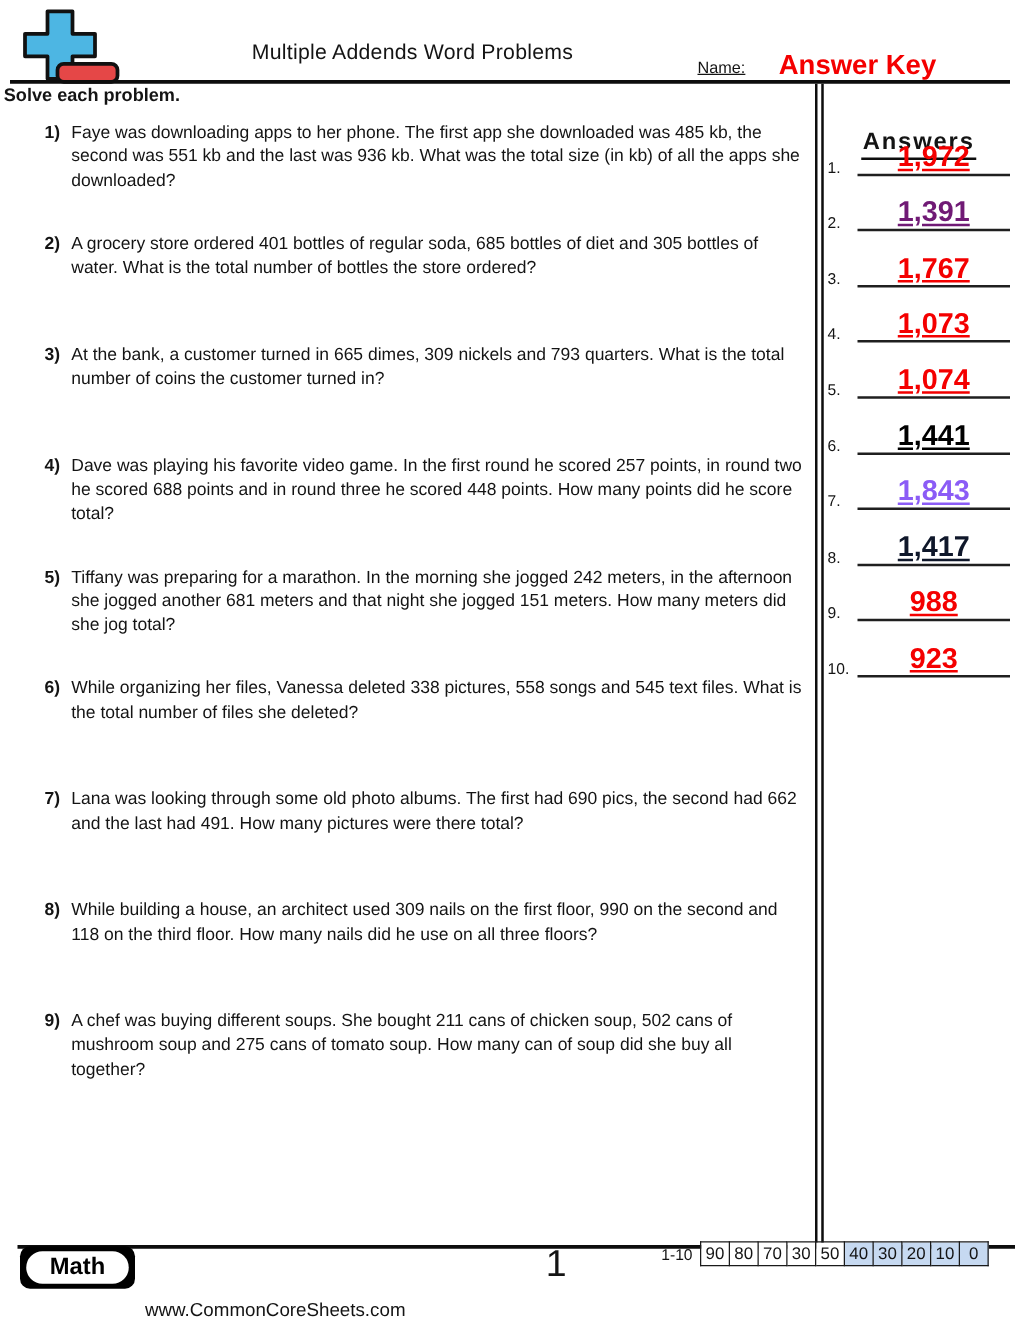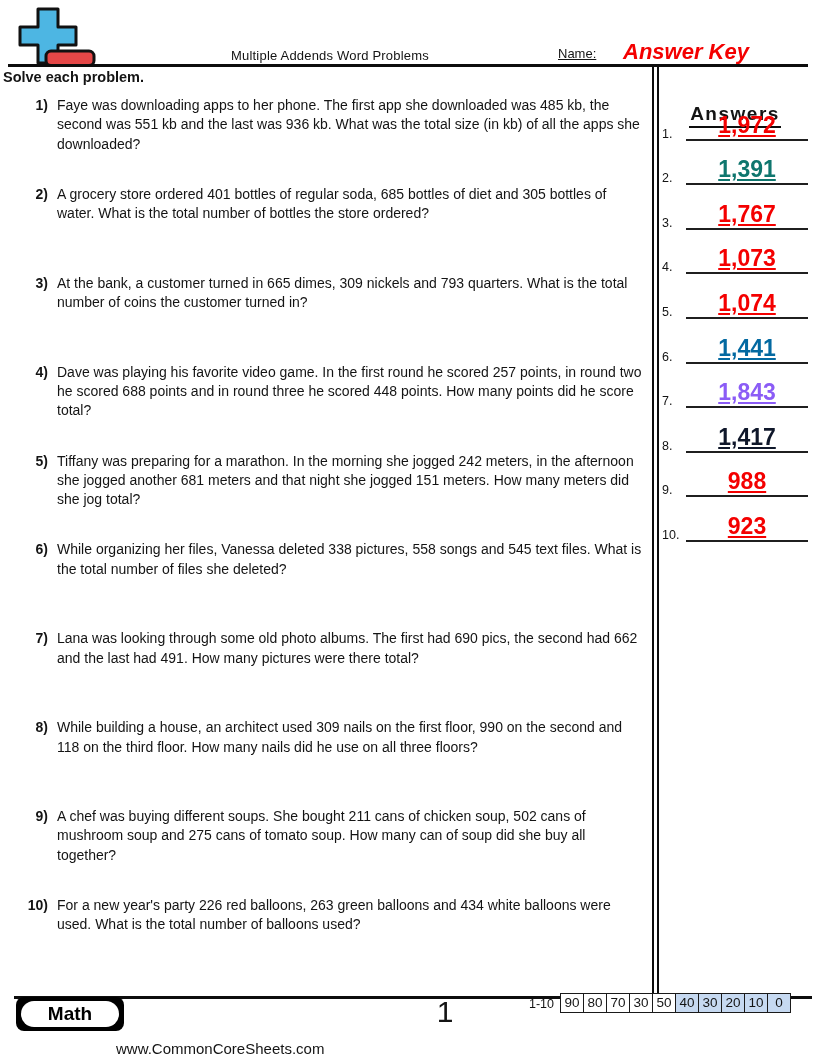--- a/index.html
+++ b/index.html
@@ -3,24 +3,24 @@
 <meta charset="utf-8">
 <style>
   html,body{margin:0;padding:0;background:#888;}
   .page{
     position:relative;width:816px;height:1056px;background:#fff;
     margin:0 auto;font-family:"Liberation Sans", sans-serif;color:#141414;
     overflow:hidden;
   }
   
   .logo{position:absolute;left:12px;top:6px;width:88px;height:62px;}
-  .page-title{position:absolute;left:140px;top:48px;width:380px;text-align:center;
-    font-size:13px;letter-spacing:.2px;}
+  .page-title{position:absolute;left:140px;top:32px;width:380px;text-align:center;
+    font-size:17px;letter-spacing:.2px;}
   .name-label{position:absolute;left:558px;top:46px;font-size:13px;text-decoration:underline;}
-  .name-value{position:absolute;left:623px;top:39px;font-size:22px;font-weight:bold;font-style:italic;}
+  .name-value{position:absolute;left:623px;top:39px;font-size:22px;font-weight:bold;}
   .header-rule{position:absolute;left:8px;top:64px;width:800px;height:3px;background:#0d0d0d;}
   .instructions{position:absolute;left:3px;top:69px;font-size:14.5px;font-weight:bold;}
   
   .divider{position:absolute;left:652px;top:67px;height:929px;width:3px;
     border-left:2px solid #0d0d0d;border-right:2px solid #0d0d0d;}
   
   .problems{position:absolute;left:13px;top:96px;width:634px;}
   .problem{display:flex;height:88.9px;box-sizing:border-box;}
   .pnum{width:44px;padding-right:9px;box-sizing:border-box;text-align:right;
     font-weight:bold;font-size:14px;line-height:19.3px;flex:none;}
@@ -30,21 +30,21 @@
   .answers-title{text-align:center;margin-top:33px;}
   .answers-title span{display:inline-block;font-size:19px;font-weight:bold;
     letter-spacing:1.5px;border-bottom:2.5px solid #0d0d0d;padding:0 1px 1px 1px;}
   .answer-list{position:absolute;left:0;top:26px;width:146px;}
   .answer-row{display:flex;align-items:flex-end;height:44.6px;box-sizing:border-box;}
   .anum{flex:none;width:24px;font-size:12.5px;padding-bottom:0;}
   .aline{flex:1;border-bottom:2px solid #1f1f1f;text-align:center;}
   .aval{font-size:23px;font-weight:bold;line-height:1;padding-bottom:2px;display:inline-block;text-decoration:underline;}
   
   .footer-rule{position:absolute;left:14px;top:996px;width:798px;height:3px;background:#0d0d0d;}
-  .math-badge{position:absolute;left:16px;top:997px;width:92px;height:34px;background:#000;border-radius:8px;padding-left:16px;}
+  .math-badge{position:absolute;left:16px;top:997px;width:92px;height:34px;background:#000;border-radius:8px;}
   .math-badge .pill{position:absolute;left:5px;top:4px;right:5px;bottom:4px;background:#fff;
     border-radius:999px;display:flex;align-items:center;justify-content:center;
     font-size:19px;font-weight:bold;color:#000;}
   .website{position:absolute;left:116px;top:1040px;font-size:15px;}
   .page-number{position:absolute;left:425px;top:995px;width:40px;text-align:center;font-size:30px;}
   .score-label{position:absolute;left:529px;top:997px;font-size:12.5px;}
   .score-table{position:absolute;left:560px;top:993px;border-collapse:collapse;}
   .score-table td{border:1.5px solid #1a1a1a;width:22px;height:17px;text-align:center;
     font-size:13.5px;padding:0 0 1px 0;background:#fff;}
   .score-table td.hl{background:#c6d9f1;}
@@ -96,56 +96,52 @@
       <div class="ptext">Lana was looking through some old photo albums. The first had 690 pics, the second had 662 and the last had 491. How many pictures were there total?</div>
     </div>
     <div class="problem">
       <div class="pnum">8)</div>
       <div class="ptext">While building a house, an architect used 309 nails on the first floor, 990 on the second and 118 on the third floor. How many nails did he use on all three floors?</div>
     </div>
     <div class="problem">
       <div class="pnum">9)</div>
       <div class="ptext">A chef was buying different soups. She bought 211 cans of chicken soup, 502 cans of mushroom soup and 275 cans of tomato soup. How many can of soup did she buy all together?</div>
     </div>
-    <div class="problem">
-      <div class="pnum">10)</div>
-      <div class="ptext">For a new year's party 226 red balloons, 263 green balloons and 434 white balloons were used. What is the total number of balloons used?</div>
-    </div>
   </div>
 
   <div class="divider"></div>
 
   <div class="answers-col">
     <div class="answers-title">
       <span>Answers</span>
     </div>
     <div class="answer-list">
       <div class="answer-row">
         <div class="anum">1.</div>
         <div class="aline"><span class="aval" style="color:#f40000">1,972</span></div>
       </div>
       <div class="answer-row">
         <div class="anum">2.</div>
-        <div class="aline"><span class="aval" style="color:#0f766e">1,391</span></div>
+        <div class="aline"><span class="aval" style="color:#701a75">1,391</span></div>
       </div>
       <div class="answer-row">
         <div class="anum">3.</div>
         <div class="aline"><span class="aval" style="color:#f40000">1,767</span></div>
       </div>
       <div class="answer-row">
         <div class="anum">4.</div>
         <div class="aline"><span class="aval" style="color:#f40000">1,073</span></div>
       </div>
       <div class="answer-row">
         <div class="anum">5.</div>
         <div class="aline"><span class="aval" style="color:#f40000">1,074</span></div>
       </div>
       <div class="answer-row">
         <div class="anum">6.</div>
-        <div class="aline"><span class="aval" style="color:#0369a1">1,441</span></div>
+        <div class="aline"><span class="aval" style="color:#000000">1,441</span></div>
       </div>
       <div class="answer-row">
         <div class="anum">7.</div>
         <div class="aline"><span class="aval" style="color:#8b5cf6">1,843</span></div>
       </div>
       <div class="answer-row">
         <div class="anum">8.</div>
         <div class="aline"><span class="aval" style="color:#0f172a">1,417</span></div>
       </div>
       <div class="answer-row">

